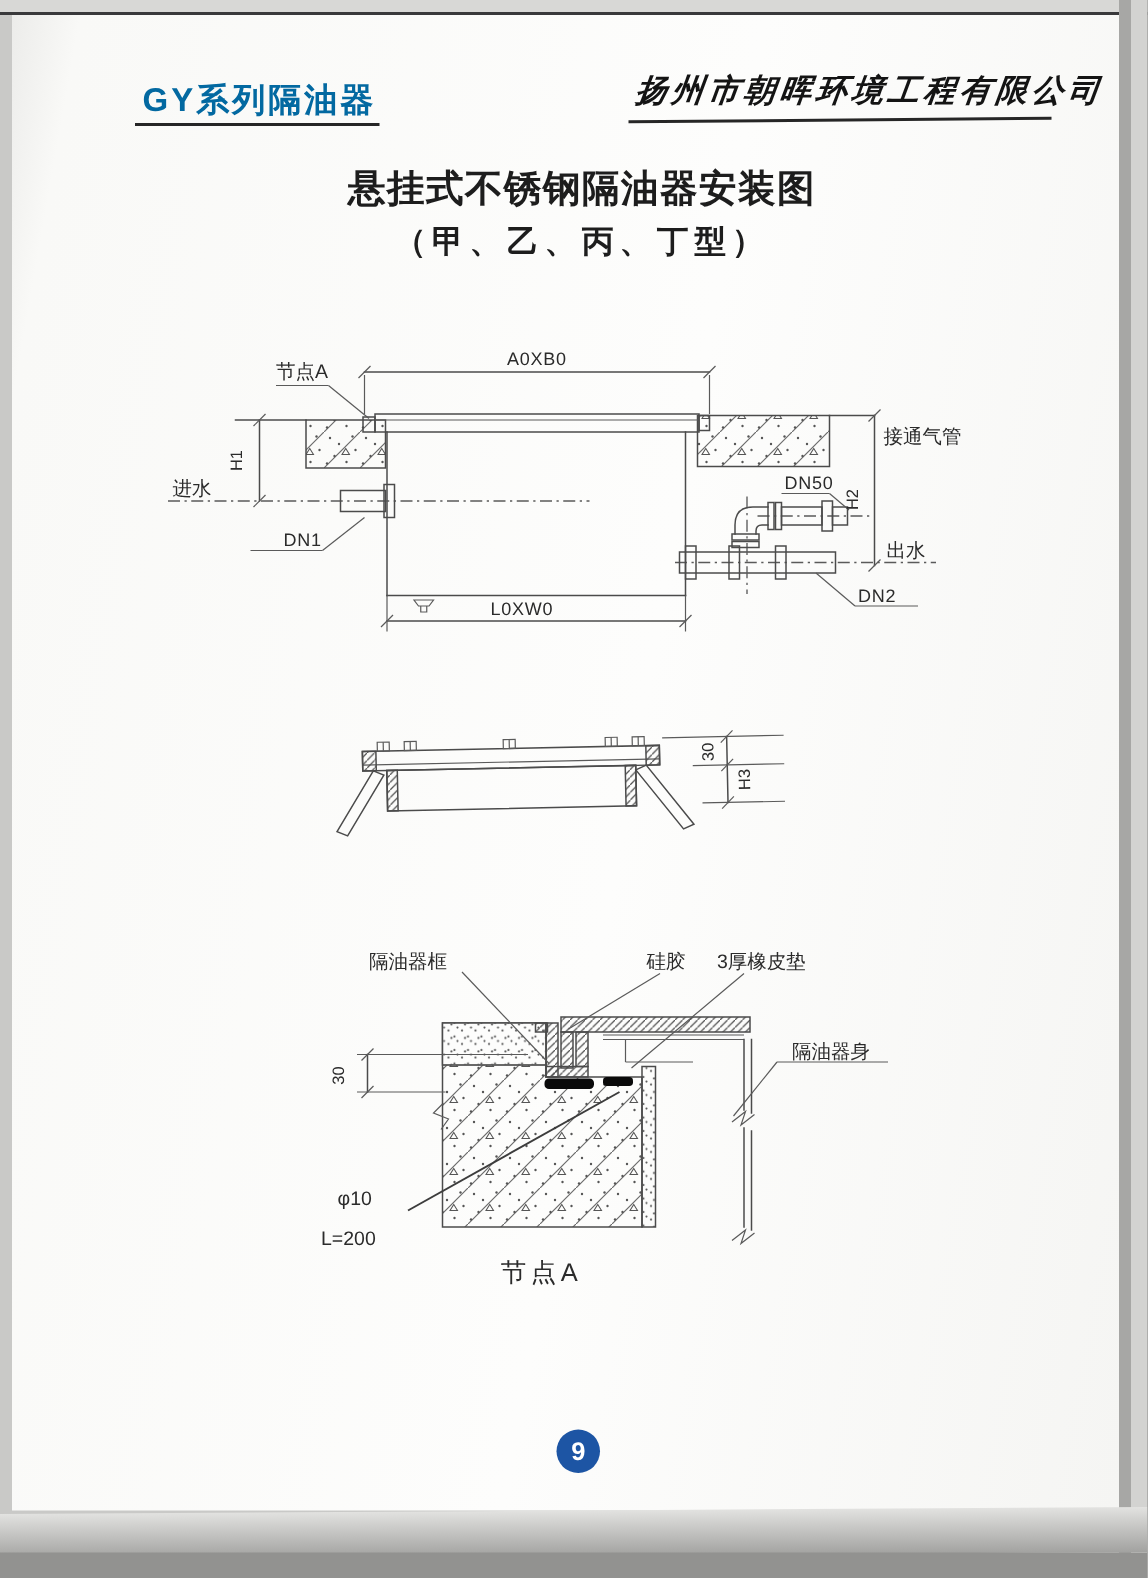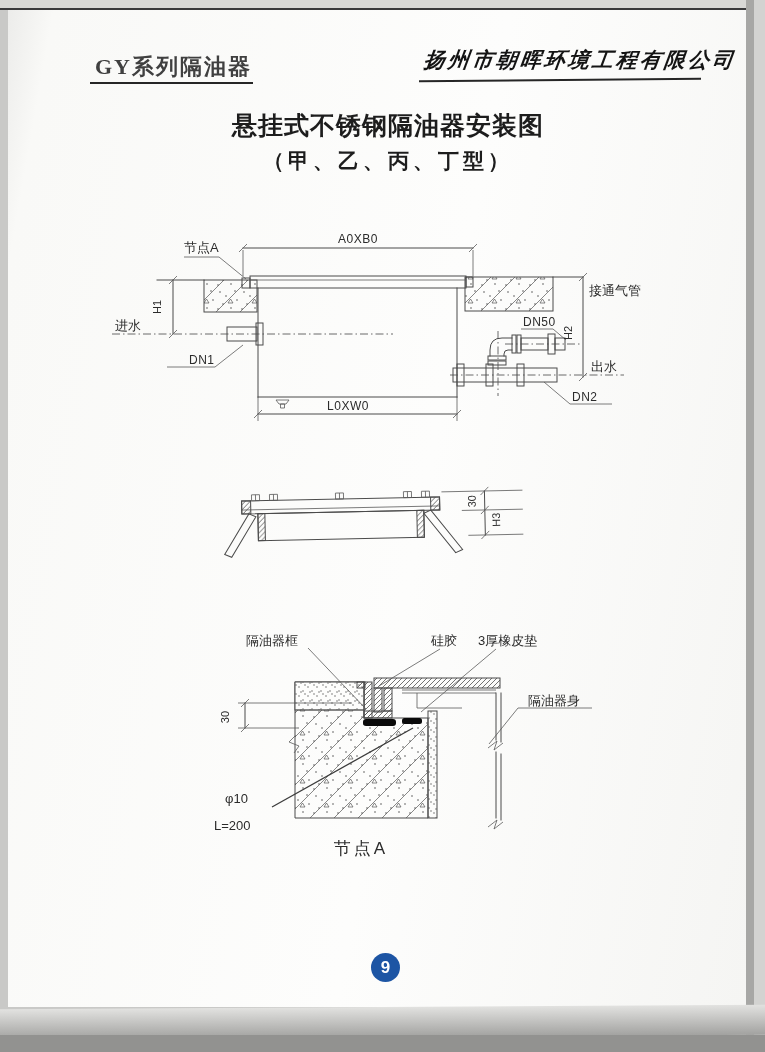--- a/index.html
+++ b/index.html
@@ -8,22 +8,22 @@
   .topstrip{position:absolute;left:0;top:0;width:765px;height:8px;background:#d8d8d6;}
   .topline{position:absolute;left:0;top:8px;width:765px;height:2px;background:#39393b;}
   .paper{position:absolute;left:8px;top:10px;width:738px;height:997px;
          background:linear-gradient(100deg,#ececea 0%,#f9f9f7 5%,#fdfdfc 55%,#f5f5f3 100%);}
   .rightband{position:absolute;left:746px;top:0;width:8px;height:1052px;background:#a7a7a5;}
   .rightedge{position:absolute;left:754px;top:0;width:11px;height:1052px;background:#d3d3d1;}
   .bband1{position:absolute;left:0;top:1007px;width:765px;height:30px;
           background:linear-gradient(#e2e2e0,#a2a2a0);transform:skewY(-0.35deg);}
   .bband2{position:absolute;left:0;top:1035px;width:765px;height:17px;background:#929290;}
 
-  .hdr-left{position:absolute;left:95px;top:52px;font-family:Liberation Serif, serif;
-            font-size:22px;font-weight:700;letter-spacing:2px;color:#404040;}
+  .hdr-left{position:absolute;left:95px;top:52px;font-family:Liberation Sans, sans-serif;
+            font-size:22px;font-weight:700;letter-spacing:2px;color:#0369a1;}
   .hdr-right{position:absolute;left:424px;top:46px;width:290px;font-family:"Liberation Serif",serif;
              font-size:21px;font-weight:700;font-style:italic;letter-spacing:3px;color:#141414;
              transform:skewX(-7deg);white-space:nowrap;}
   .rule-l{position:absolute;left:90px;top:82px;width:163px;height:2px;background:#262626;}
   .rule-r{position:absolute;left:419px;top:79px;width:282px;height:2px;background:#262626;
           transform:rotate(-0.5deg);}
 
   .title1{position:absolute;left:8px;top:109px;width:760px;text-align:center;
           font-size:25px;font-weight:700;letter-spacing:1px;color:#1d1d1d;}
   .title2{position:absolute;left:8px;top:147px;width:760px;text-align:center;

